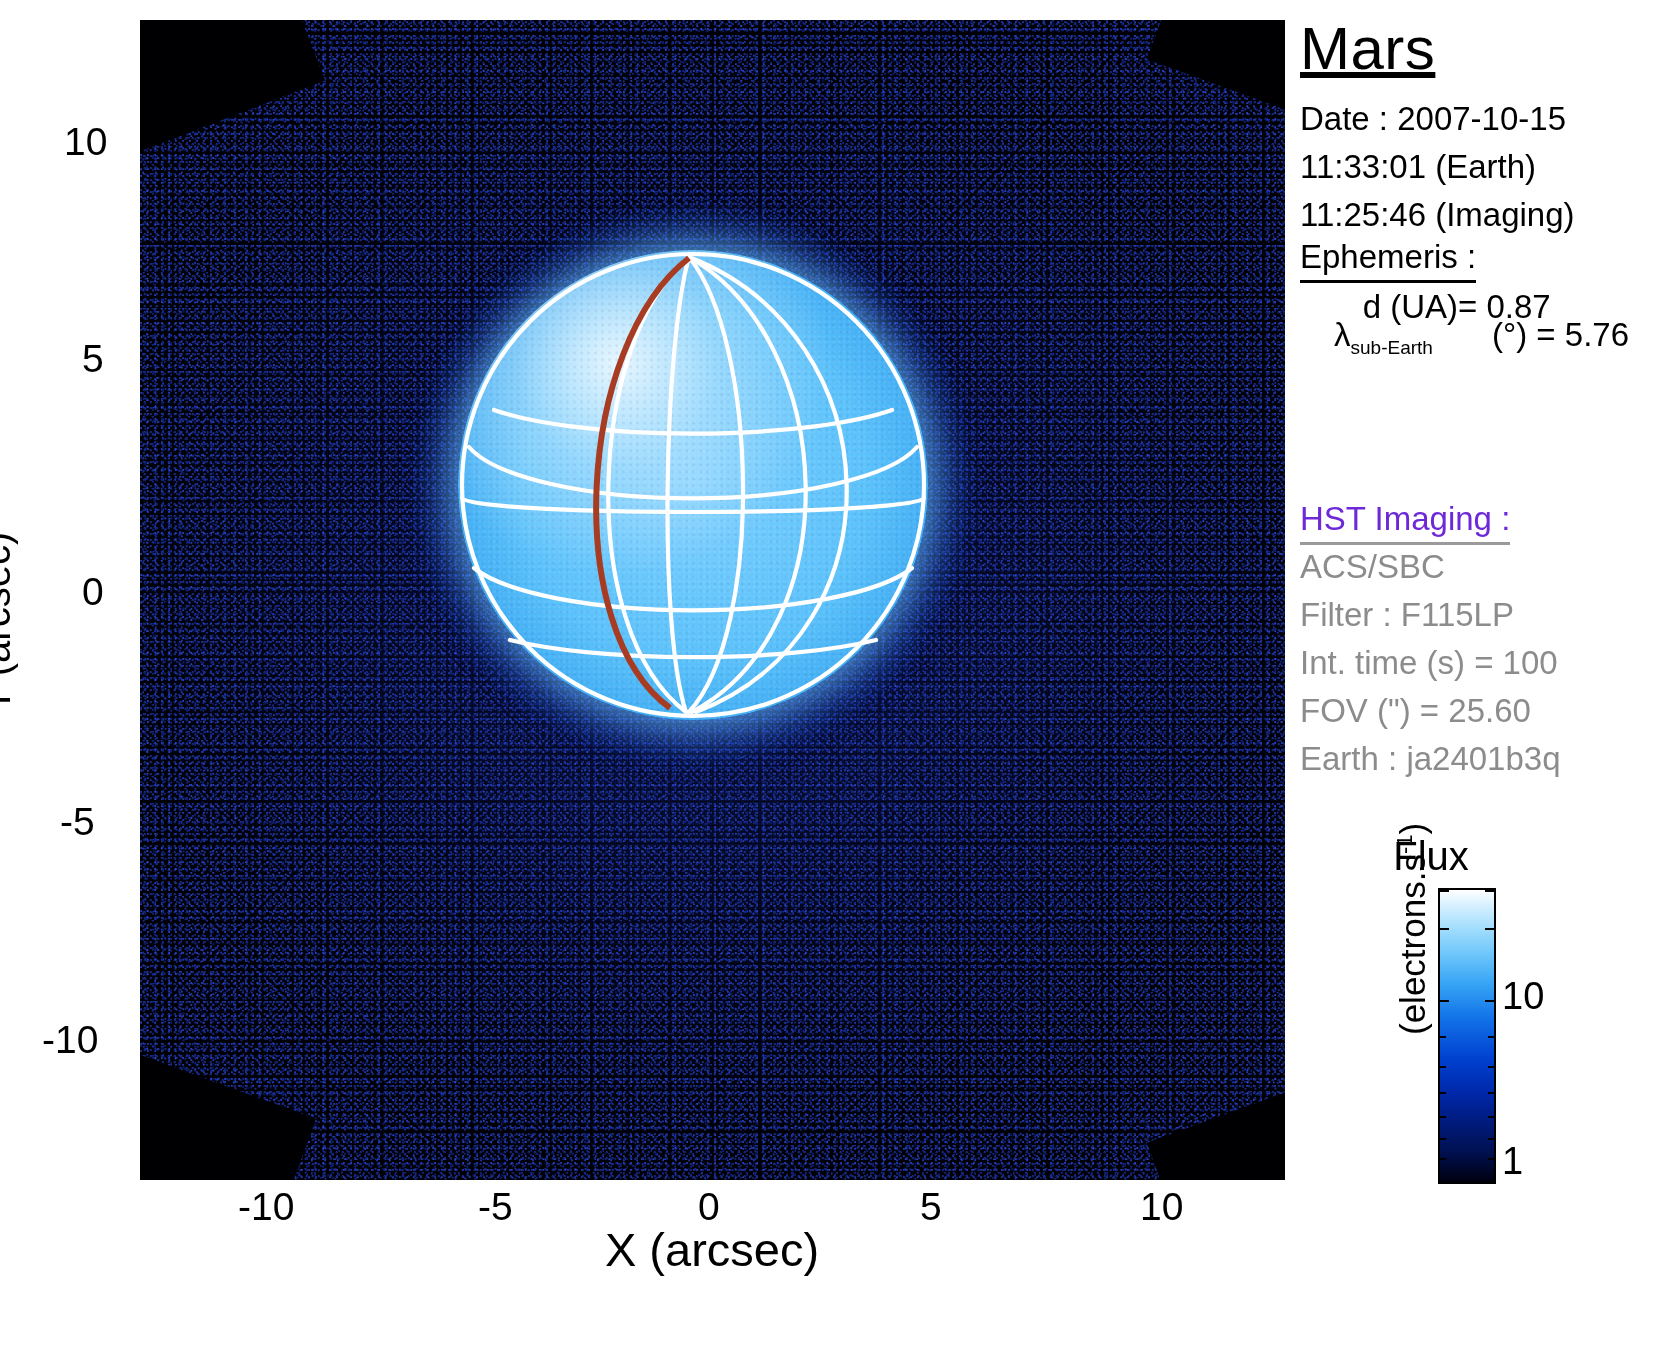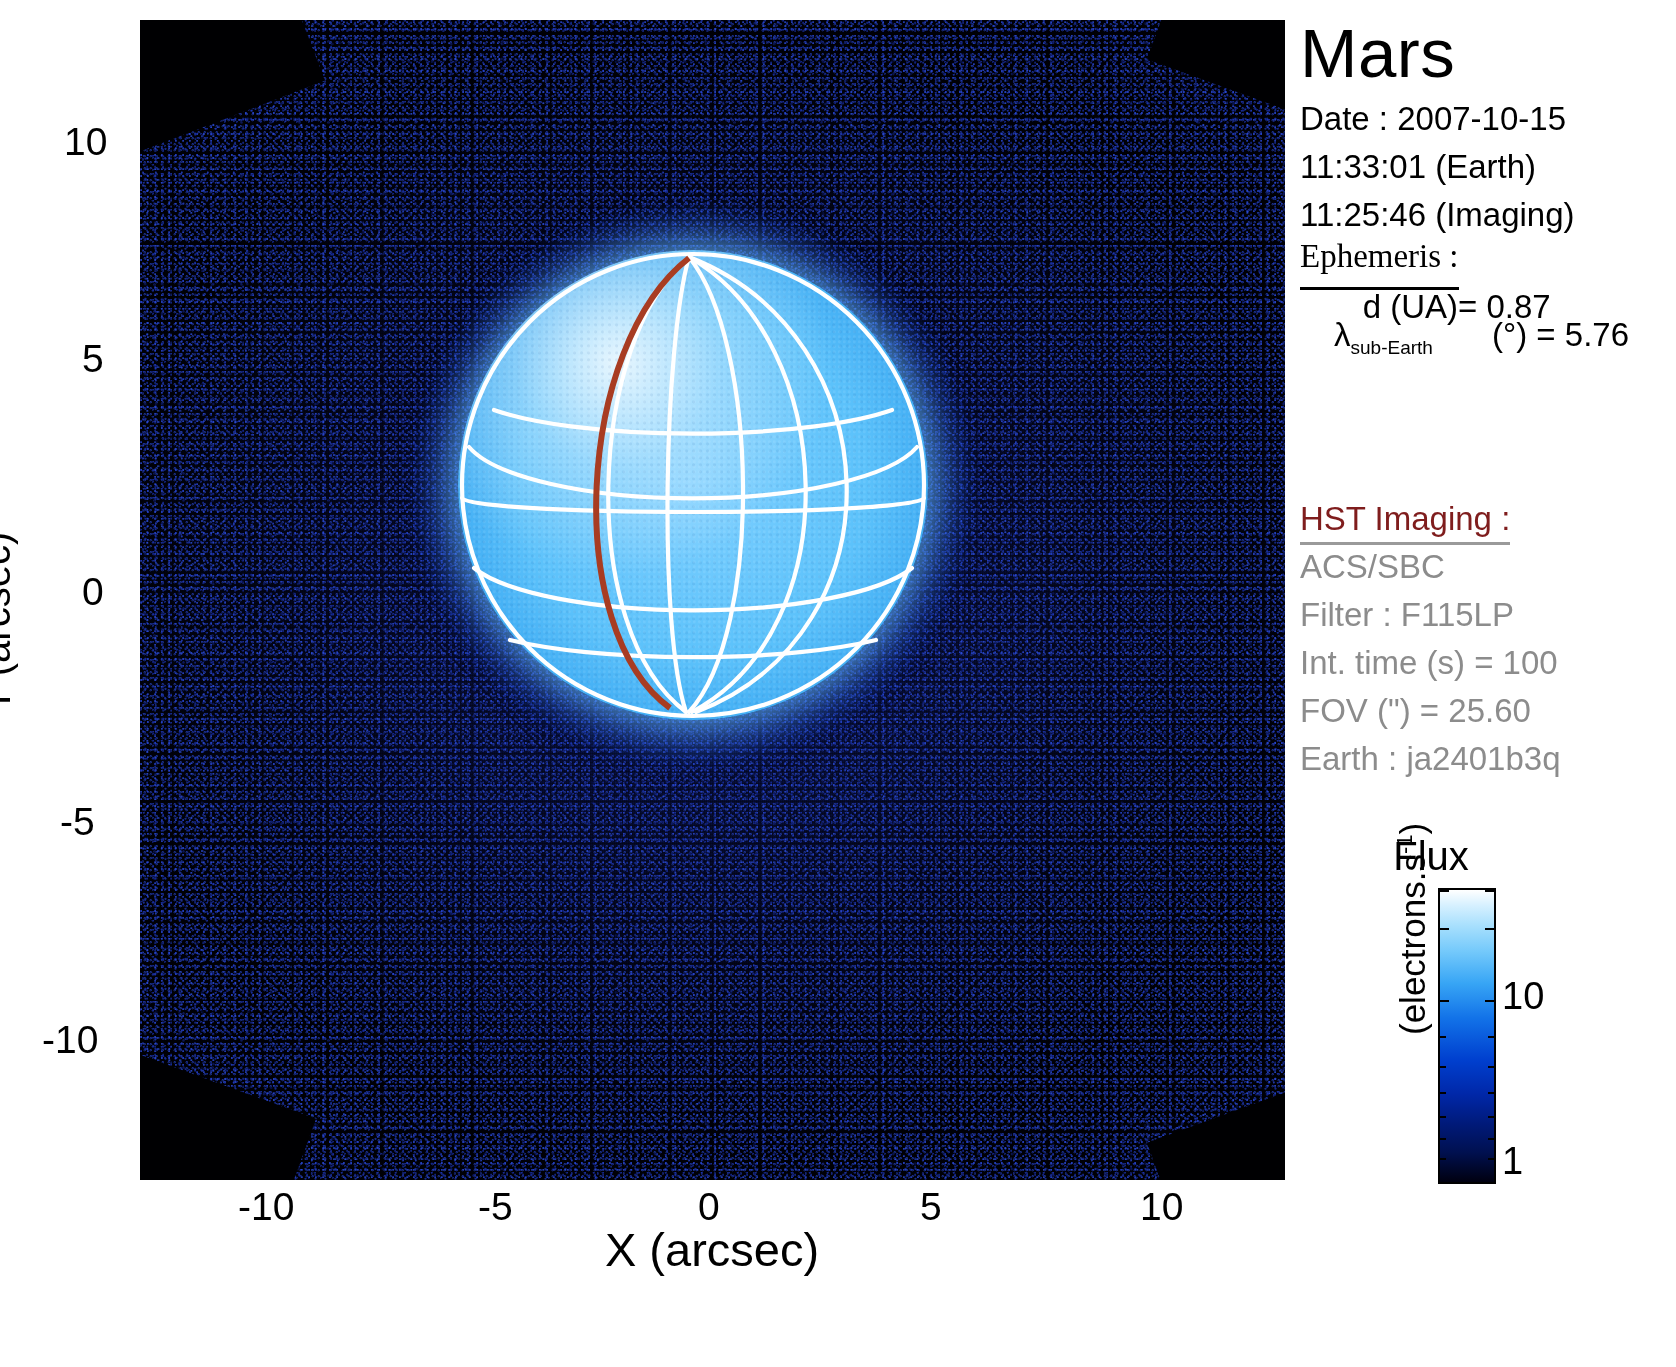--- a/index.html
+++ b/index.html
@@ -151,51 +151,51 @@
   #side-panel {
     position: absolute;
     left: 1300px;
     top: 0;
     width: 376px;
     height: 1367px;
   }
   #title-mars {
     position: absolute;
     left: 0; top: 14px;
-    font-size: 69px;
+    font-size: 60px;
     letter-spacing: .5px;
+    text-decoration: underline;
   }
   .info-line {
     position: absolute;
     left: 0;
     font-size: 33px;
     white-space: nowrap;
   }
   #ephemeris-heading {
     position: absolute; left: 0; top: 238px;
     font-size: 33px;
-    padding-bottom: 12px;
+    padding-bottom: 4px;
     border-bottom: 3px solid #000;
     display: inline-block;
     white-space: nowrap;
-    font-family: Liberation Serif, serif;
   }
   .eph-row {
     position: absolute;
     left: 0;
     font-size: 33px;
     white-space: nowrap;
   }
   .eph-key { display: inline-block; width: 158px; }
   sub.small { font-size: 19px; }
 
   #hst-heading {
     position: absolute; left: 0; top: 500px;
     font-size: 33px;
-    color: #7f1d1d;
+    color: #6d28d9;
     padding-bottom: 4px;
     border-bottom: 3px solid #9a9a9a;
     display: inline-block;
     white-space: nowrap;
   }
   .hst-line {
     position: absolute; left: 0;
     font-size: 33px;
     color: #8c8c8c;
     white-space: nowrap;

